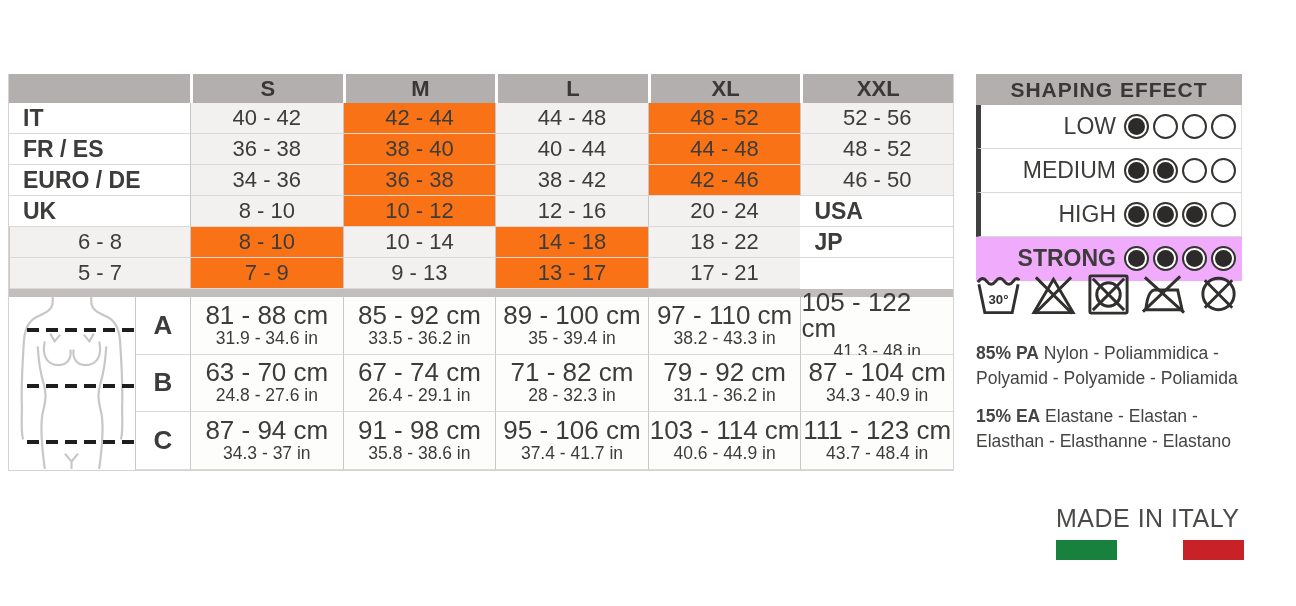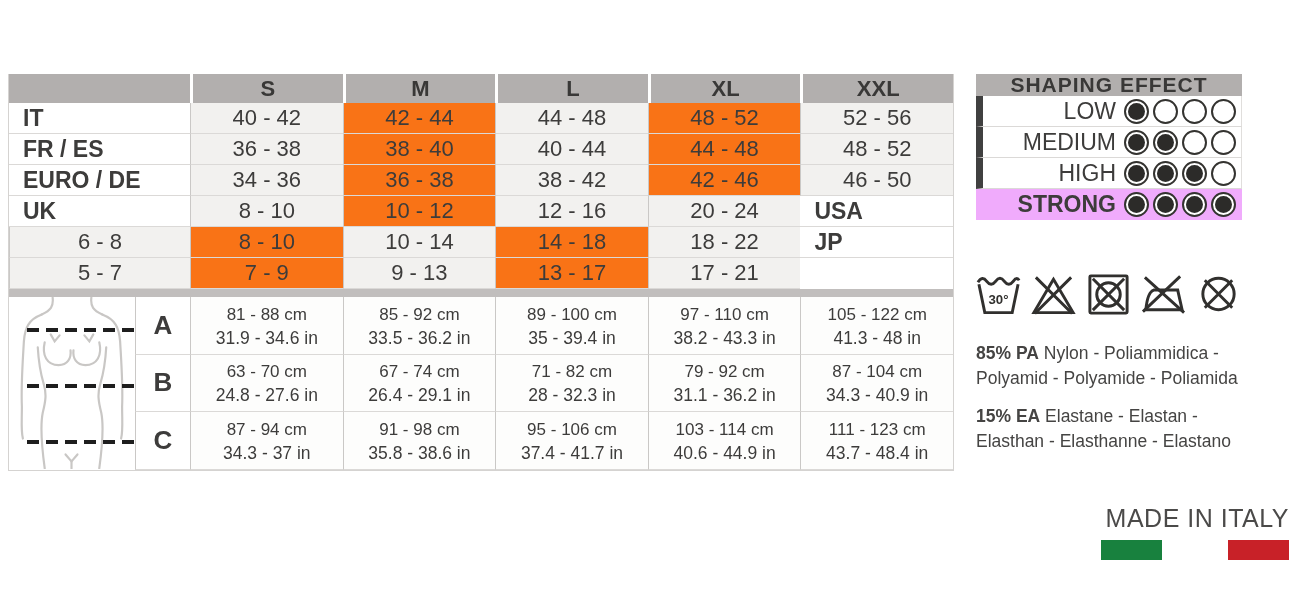--- a/index.html
+++ b/index.html
@@ -28,50 +28,50 @@
     grid-template-rows:repeat(3,57.6px); }
   .figure-cell { grid-row:1/4; grid-column:1; position:relative; background:#ffffff; }
   .figure-cell svg { position:absolute; left:0; top:0; }
   .dash { position:absolute; height:4px; left:18px; width:108px;
     background:repeating-linear-gradient(90deg,#1e1e1e 0 12px,transparent 12px 19px); }
   .dash-a { top:31px; } .dash-b { top:87px; } .dash-c { top:143px; }
   .abc { display:flex; align-items:center; justify-content:center; font-weight:700;
     font-size:26px; background:#ffffff; border-left:1px solid #cac8c6; border-bottom:1px solid #dbd9d7; }
   .mcell { display:flex; flex-direction:column; align-items:center; justify-content:center;
     background:#fdfdfc; border-left:1px solid #cac8c6; border-bottom:1px solid #dbd9d7; }
-  .mcell .cm { font-size:17px; line-height:26px; }
+  .mcell .cm { font-size:26px; line-height:26px; }
   .mcell .in { font-size:17.5px; line-height:21px; }
 
   .shaping { position:absolute; left:976px; top:74px; width:266px; }
-  .shaping-header { height:22px; background:#b2afae; display:flex; align-items:center;
+  .shaping-header { height:31px; background:#b2afae; display:flex; align-items:center;
     justify-content:center; font-weight:700; font-size:21px; letter-spacing:1px; color:#393837; }
-  .level-row { height:31px; display:flex; align-items:center; justify-content:flex-end;
+  .level-row { height:44px; display:flex; align-items:center; justify-content:flex-end;
     padding-right:5px; background:#ffffff; border-bottom:1px solid #dbd9d7;
-    border-left:7px solid #404040; border-right:1px solid #e0dedc; }
+    border-left:5px solid #404040; border-right:1px solid #e0dedc; }
   .level-label { font-size:23px; margin-right:8px; }
   .level-row.highlight { border-color:transparent; }
   .level-row.highlight .level-label { font-weight:700; }
   .dots { display:flex; gap:4px; }
   .dot { width:25px; height:25px; border:2px solid #343330; border-radius:50%;
     position:relative; background:#ffffff; }
   .dot.filled::after { content:""; position:absolute; inset:2px; background:#2c2b29; border-radius:50%; }
 
   .care { position:absolute; left:975px; top:271px; display:flex; gap:8px;align-items:center; }
   .care-icon { width:47px; height:46px; }
   .care-icon path, .care-icon rect, .care-icon circle, .care-icon line
     { stroke:#31302e; fill:none; stroke-width:3; }
   .care-icon text { fill:#31302e; stroke:none; font-weight:600;
     font-family:"Liberation Sans", sans-serif; }
 
   .comp { position:absolute; left:976px; top:341px; width:284px;
     font-size:17.5px; line-height:1.42; color:#454443; }
   .comp p { margin-bottom:13px; }
   .comp b { font-weight:700;margin-top:24px; }
 
-  .madein { position:absolute; left:1056px; top:504px; width:188px; text-align:right;margin-left:45px; }
+  .madein { position:absolute; left:1056px; top:504px; width:188px; text-align:left; }
   .madein-text { font-size:25px; letter-spacing:0.5px; color:#4b4a49; white-space:nowrap; }
   .flag { display:flex; justify-content:space-between; margin-top:7px; }
   .flag-bar { width:61px; height:20px; }
   .flag-green { background:#18813e; }
   .flag-red { background:#c82128; }
 
   .silhouette { stroke:#c9c7c5; stroke-width:2.2; fill:none; stroke-linecap:round; }
 </style>
 </head>
 <body>

